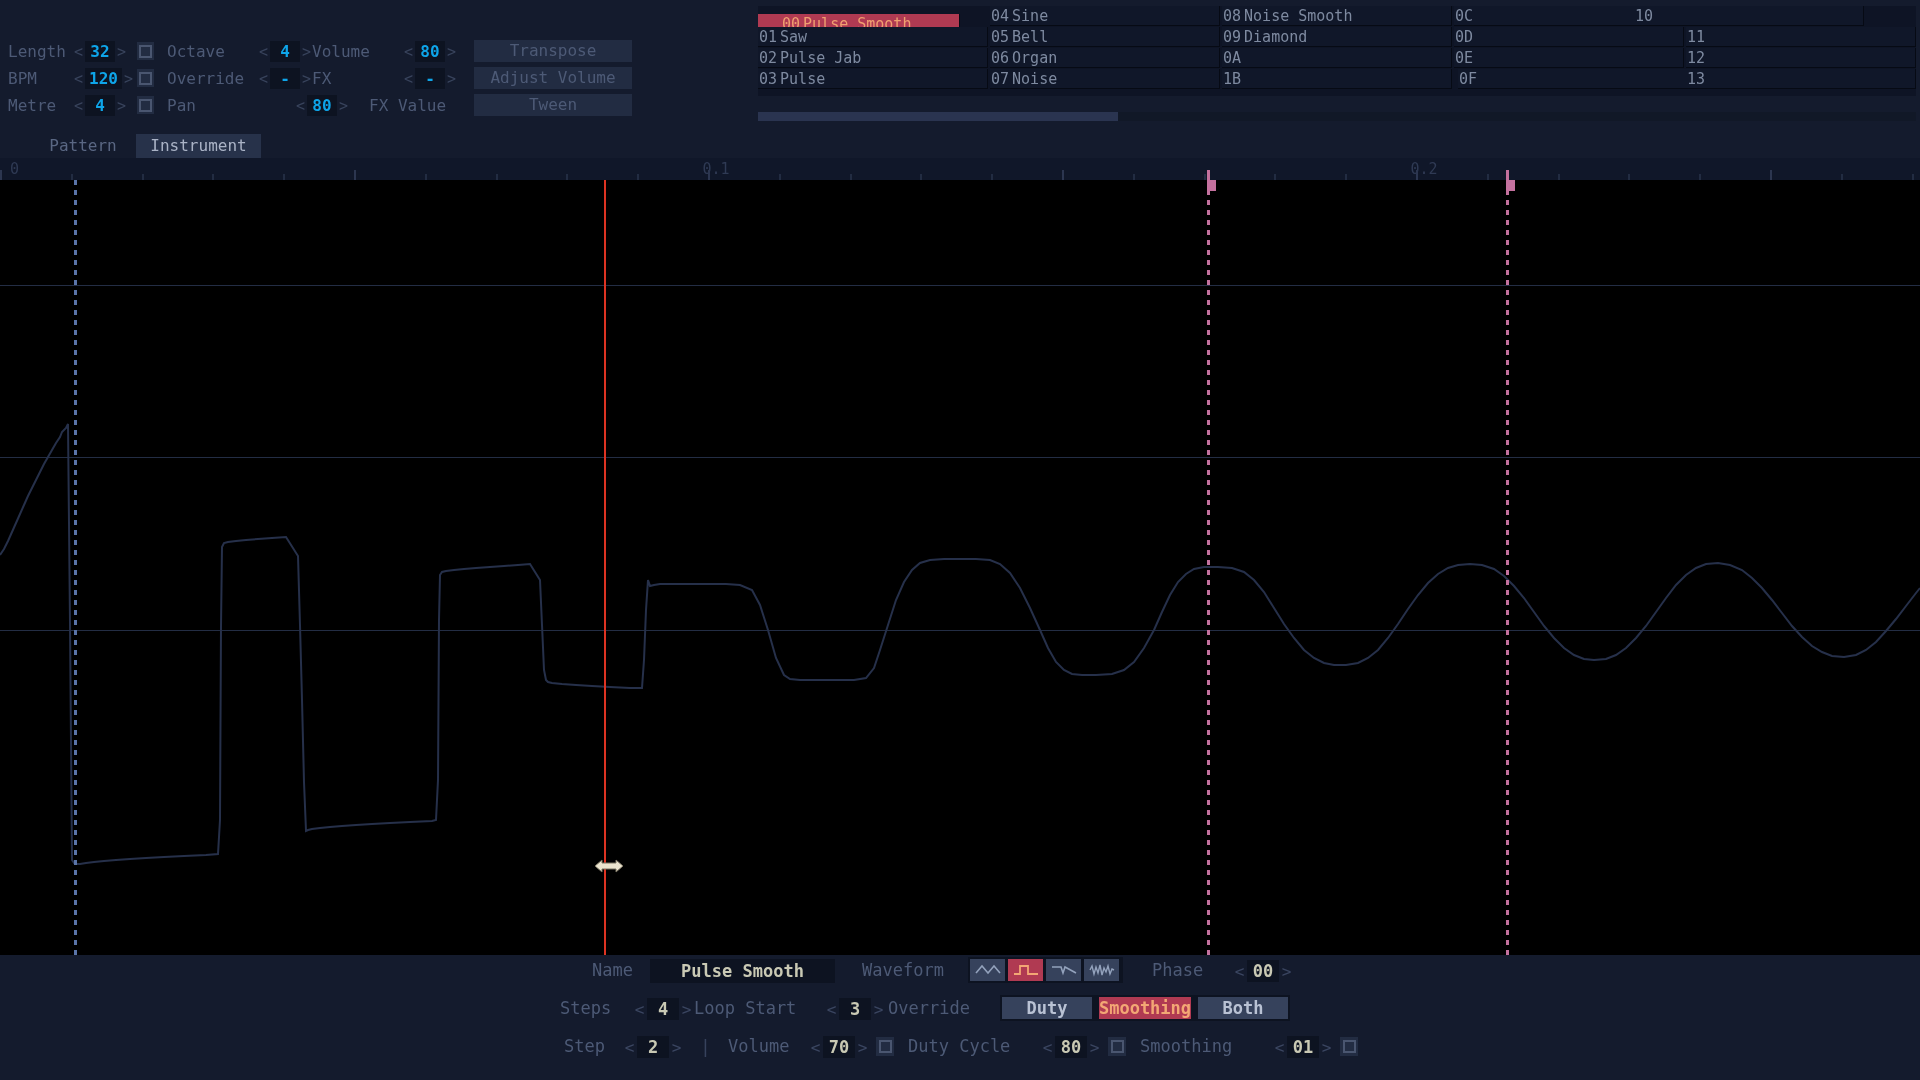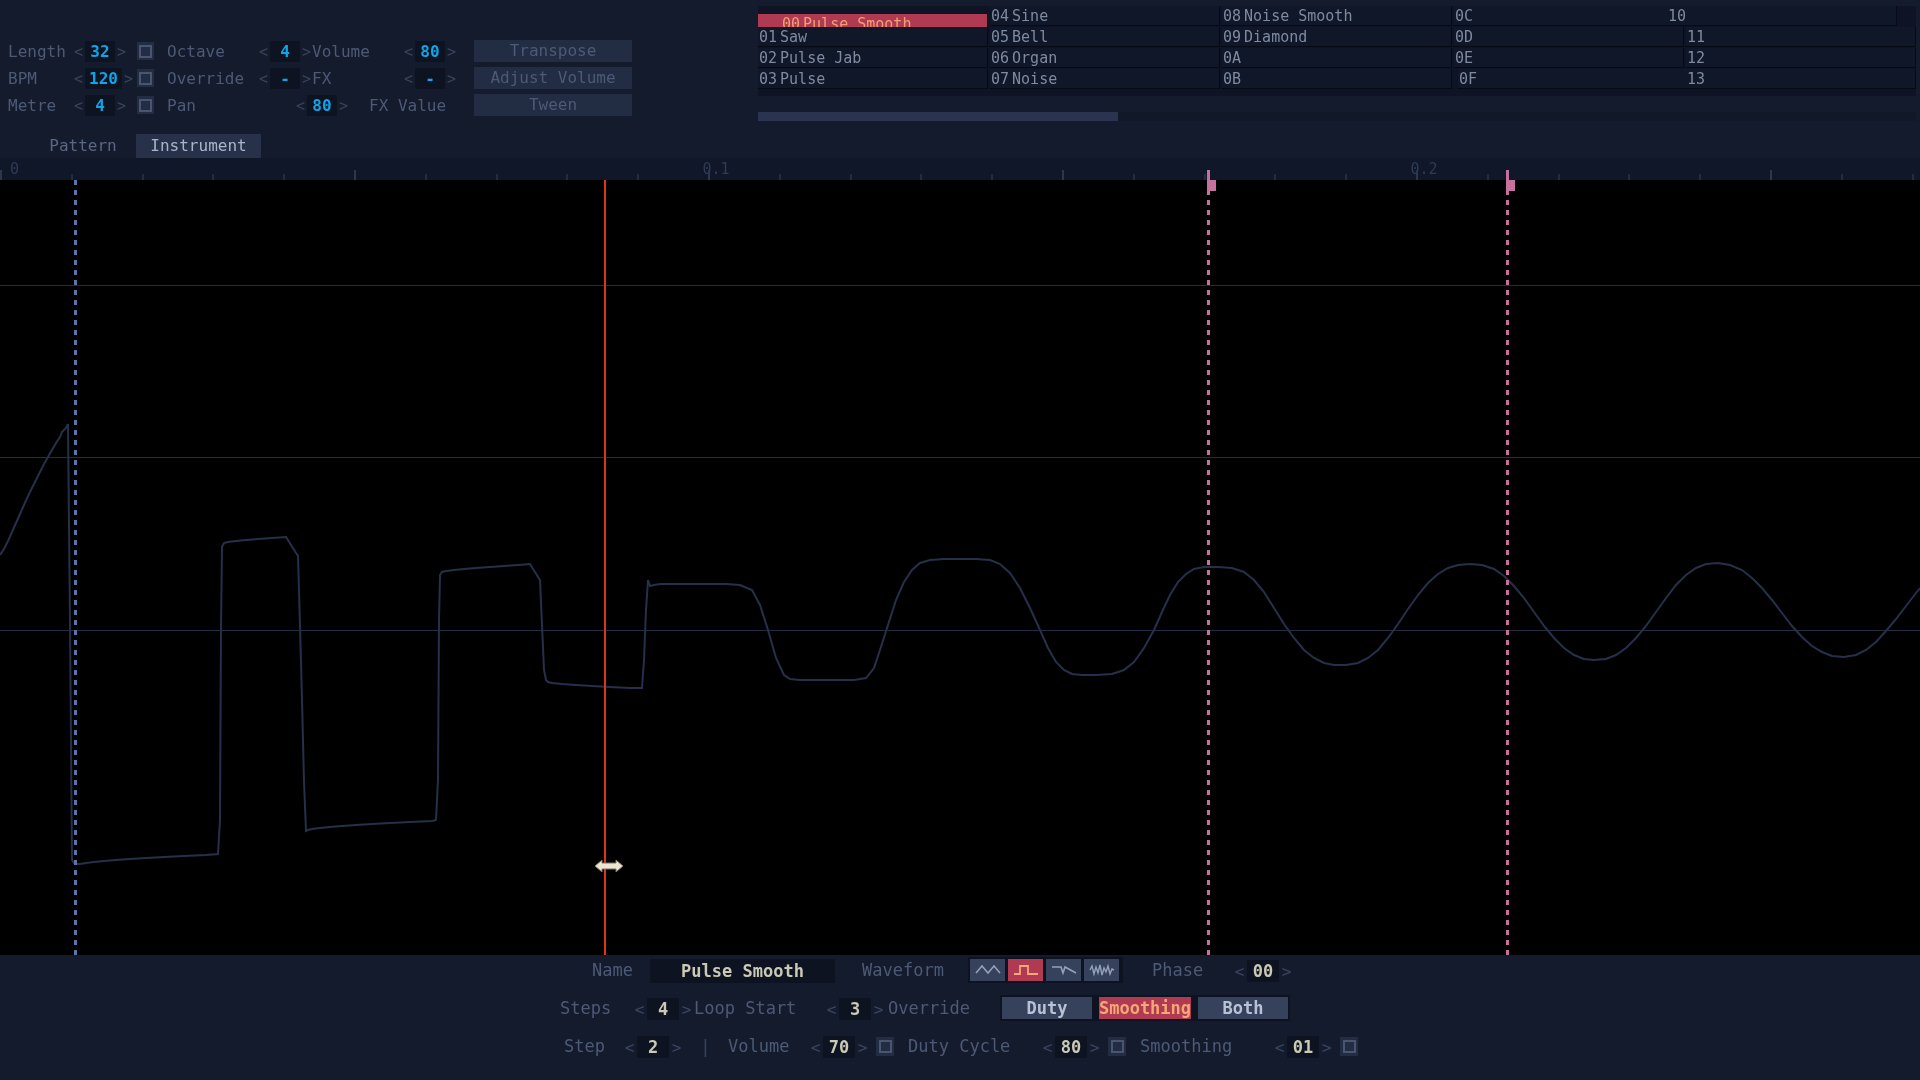--- a/index.html
+++ b/index.html
@@ -247,37 +247,37 @@
         <span class="arr">&lt;</span>
         <span class="val">00</span>
         <span class="arr">&gt;</span>
       </span>
       <span class="wbtn" style="left:470px">Tween</span>
     </div>
   </div>
 
   <div id="inst-panel">
     <div id="inst-grid">
-        <div class="icell sel" style="left: 0px; top: 8px; width: 230px; padding-left: 24px;"><span class="idx">00</span><span class="nm">Pulse Smooth</span></div>
+        <div class="icell sel" style="left: 0px; top: 8px; width: 202px; padding-left: 24px;"><span class="idx">00</span><span class="nm">Pulse Smooth</span></div>
         <div class="icell" style="left: 0px; top: 21px; width: 230px;"><span class="idx">01</span><span class="nm">Saw</span></div>
         <div class="icell" style="left: 0px; top: 42px; width: 230px;"><span class="idx">02</span><span class="nm">Pulse Jab</span></div>
         <div class="icell" style="left: 0px; top: 63px; width: 230px;"><span class="idx">03</span><span class="nm">Pulse</span></div>
         <div class="icell" style="left: 232px; top: 0px; width: 230px;"><span class="idx">04</span><span class="nm">Sine</span></div>
         <div class="icell" style="left: 232px; top: 21px; width: 230px;"><span class="idx">05</span><span class="nm">Bell</span></div>
         <div class="icell" style="left: 232px; top: 42px; width: 230px;"><span class="idx">06</span><span class="nm">Organ</span></div>
         <div class="icell" style="left: 232px; top: 63px; width: 230px;"><span class="idx">07</span><span class="nm">Noise</span></div>
         <div class="icell" style="left: 464px; top: 0px; width: 230px;"><span class="idx">08</span><span class="nm">Noise Smooth</span></div>
         <div class="icell" style="left: 464px; top: 21px; width: 230px;"><span class="idx">09</span><span class="nm">Diamond</span></div>
         <div class="icell" style="left: 464px; top: 42px; width: 230px;"><span class="idx">0A</span><span class="nm"></span></div>
-        <div class="icell" style="left: 464px; top: 63px; width: 230px;"><span class="idx">0B</span><span class="nm"></span></div>
+        <div class="icell" style="left: 464px; top: 63px; width: 230px;"><span class="idx">1B</span><span class="nm"></span></div>
         <div class="icell" style="left: 696px; top: 0px; width: 230px;"><span class="idx">0C</span><span class="nm"></span></div>
         <div class="icell" style="left: 696px; top: 21px; width: 230px;"><span class="idx">0D</span><span class="nm"></span></div>
         <div class="icell" style="left: 696px; top: 42px; width: 230px;"><span class="idx">0E</span><span class="nm"></span></div>
         <div class="icell" style="left: 700px; top: 63px; width: 230px;"><span class="idx">0F</span><span class="nm"></span></div>
-        <div class="icell" style="left: 909px; top: 0px; width: 230px;"><span class="idx">10</span><span class="nm"></span></div>
+        <div class="icell" style="left: 876px; top: 0px; width: 230px;"><span class="idx">10</span><span class="nm"></span></div>
         <div class="icell" style="left: 928px; top: 21px; width: 230px;"><span class="idx">11</span><span class="nm"></span></div>
         <div class="icell" style="left: 928px; top: 42px; width: 230px;"><span class="idx">12</span><span class="nm"></span></div>
         <div class="icell" style="left: 928px; top: 63px; width: 230px;"><span class="idx">13</span><span class="nm"></span></div>
       </div>
     <div id="inst-scroll">
       <div id="inst-scroll-thumb"></div>
     </div>
   </div>
 </div>
 

